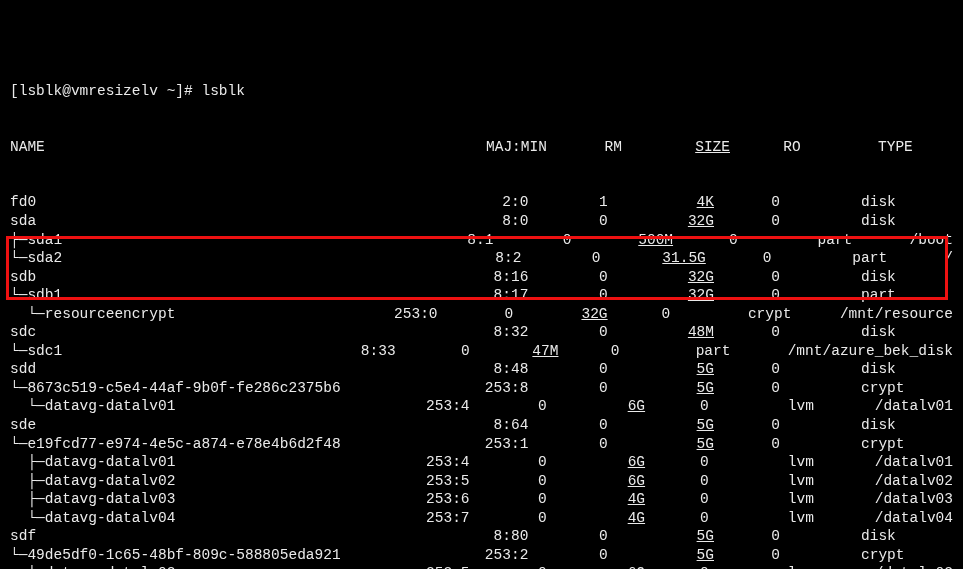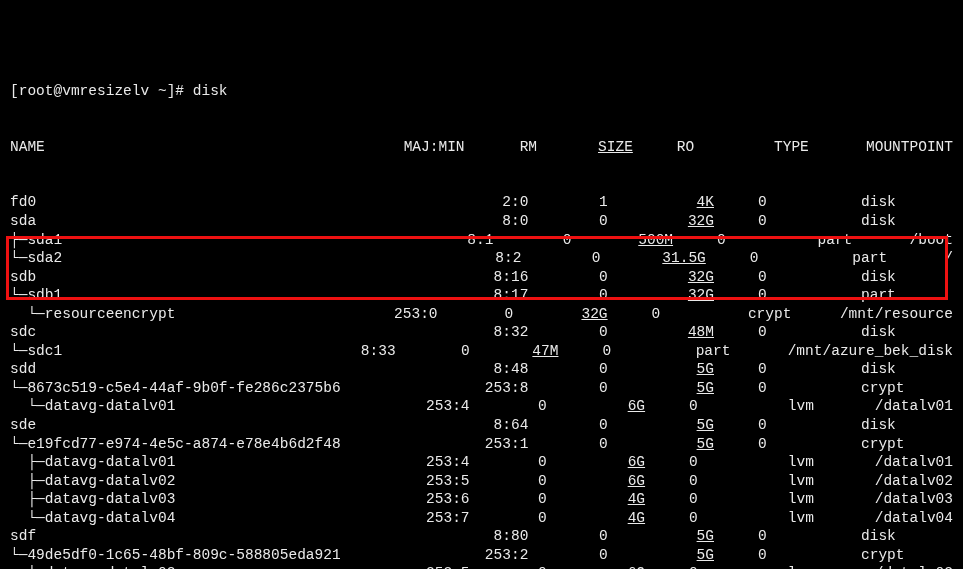--- a/index.html
+++ b/index.html
@@ -13,48 +13,47 @@
       width: 963px;
       height: 569px;
       overflow: hidden;
       white-space: pre;
     }
     .row { display: flex; gap: 44px; }
     .tree { width: 432px; }
     .maj  { width: 56px; text-align: right; }
     .rm   { width: 36px; text-align: right; padding-left: 16px; }
     .size { width: 64px; text-align: right; text-decoration: underline; }
-    .ro   { width: 36px; text-align: left; }
+    .ro   { width: 36px; text-align: center; }
     .type { width: 58px; padding-left: 24px; }
     .mnt  { flex: 1; padding-left: 14px; }
     .highlight-box {
       position: absolute;
       border: 3px solid #e11;
       left: 6px;
       top: 236px;
       width: 942px;
       height: 64px;
       pointer-events: none;
     }
   </style>
 </head>
 <body>
 
 
 
-<div>[root@vmresizelv ~]# disk</div>
+<div>[lsblk@vmresizelv ~]# lsblk</div>
 
 <div class="row">
   <span class="tree">NAME</span>
   <span class="maj">MAJ:MIN</span>
   <span class="rm">RM</span>
   <span class="size">SIZE</span>
   <span class="ro">RO</span>
   <span class="type">TYPE</span>
-  <span class="mnt">MOUNTPOINT</span>
 </div>
 
 <div id="rows"><div class="row"><span class="tree">fd0</span><span class="maj">2:0</span><span class="rm">1</span><span class="size">4K</span><span class="ro">0</span><span class="type">disk</span><span class="mnt"></span></div><div class="row"><span class="tree">sda</span><span class="maj">8:0</span><span class="rm">0</span><span class="size">32G</span><span class="ro">0</span><span class="type">disk</span><span class="mnt"></span></div><div class="row"><span class="tree">├─sda1</span><span class="maj">8:1</span><span class="rm">0</span><span class="size">500M</span><span class="ro">0</span><span class="type">part</span><span class="mnt">/boot</span></div><div class="row"><span class="tree">└─sda2</span><span class="maj">8:2</span><span class="rm">0</span><span class="size">31.5G</span><span class="ro">0</span><span class="type">part</span><span class="mnt">/</span></div><div class="row"><span class="tree">sdb</span><span class="maj">8:16</span><span class="rm">0</span><span class="size">32G</span><span class="ro">0</span><span class="type">disk</span><span class="mnt"></span></div><div class="row"><span class="tree">└─sdb1</span><span class="maj">8:17</span><span class="rm">0</span><span class="size">32G</span><span class="ro">0</span><span class="type">part</span><span class="mnt"></span></div><div class="row"><span class="tree">  └─resourceencrypt</span><span class="maj">253:0</span><span class="rm">0</span><span class="size">32G</span><span class="ro">0</span><span class="type">crypt</span><span class="mnt">/mnt/resource</span></div><div class="row"><span class="tree">sdc</span><span class="maj">8:32</span><span class="rm">0</span><span class="size">48M</span><span class="ro">0</span><span class="type">disk</span><span class="mnt"></span></div><div class="row"><span class="tree">└─sdc1</span><span class="maj">8:33</span><span class="rm">0</span><span class="size">47M</span><span class="ro">0</span><span class="type">part</span><span class="mnt">/mnt/azure_bek_disk</span></div><div class="row"><span class="tree">sdd</span><span class="maj">8:48</span><span class="rm">0</span><span class="size">5G</span><span class="ro">0</span><span class="type">disk</span><span class="mnt"></span></div><div class="row"><span class="tree">└─8673c519-c5e4-44af-9b0f-fe286c2375b6</span><span class="maj">253:8</span><span class="rm">0</span><span class="size">5G</span><span class="ro">0</span><span class="type">crypt</span><span class="mnt"></span></div><div class="row"><span class="tree">  └─datavg-datalv01</span><span class="maj">253:4</span><span class="rm">0</span><span class="size">6G</span><span class="ro">0</span><span class="type">lvm</span><span class="mnt">/datalv01</span></div><div class="row"><span class="tree">sde</span><span class="maj">8:64</span><span class="rm">0</span><span class="size">5G</span><span class="ro">0</span><span class="type">disk</span><span class="mnt"></span></div><div class="row"><span class="tree">└─e19fcd77-e974-4e5c-a874-e78e4b6d2f48</span><span class="maj">253:1</span><span class="rm">0</span><span class="size">5G</span><span class="ro">0</span><span class="type">crypt</span><span class="mnt"></span></div><div class="row"><span class="tree">  ├─datavg-datalv01</span><span class="maj">253:4</span><span class="rm">0</span><span class="size">6G</span><span class="ro">0</span><span class="type">lvm</span><span class="mnt">/datalv01</span></div><div class="row"><span class="tree">  ├─datavg-datalv02</span><span class="maj">253:5</span><span class="rm">0</span><span class="size">6G</span><span class="ro">0</span><span class="type">lvm</span><span class="mnt">/datalv02</span></div><div class="row"><span class="tree">  ├─datavg-datalv03</span><span class="maj">253:6</span><span class="rm">0</span><span class="size">4G</span><span class="ro">0</span><span class="type">lvm</span><span class="mnt">/datalv03</span></div><div class="row"><span class="tree">  └─datavg-datalv04</span><span class="maj">253:7</span><span class="rm">0</span><span class="size">4G</span><span class="ro">0</span><span class="type">lvm</span><span class="mnt">/datalv04</span></div><div class="row"><span class="tree">sdf</span><span class="maj">8:80</span><span class="rm">0</span><span class="size">5G</span><span class="ro">0</span><span class="type">disk</span><span class="mnt"></span></div><div class="row"><span class="tree">└─49de5df0-1c65-48bf-809c-588805eda921</span><span class="maj">253:2</span><span class="rm">0</span><span class="size">5G</span><span class="ro">0</span><span class="type">crypt</span><span class="mnt"></span></div><div class="row"><span class="tree">  ├─datavg-datalv02</span><span class="maj">253:5</span><span class="rm">0</span><span class="size">6G</span><span class="ro">0</span><span class="type">lvm</span><span class="mnt">/datalv02</span></div></div>
 
 <div class="highlight-box"></div>
 
 
 
 
 </body></html>

